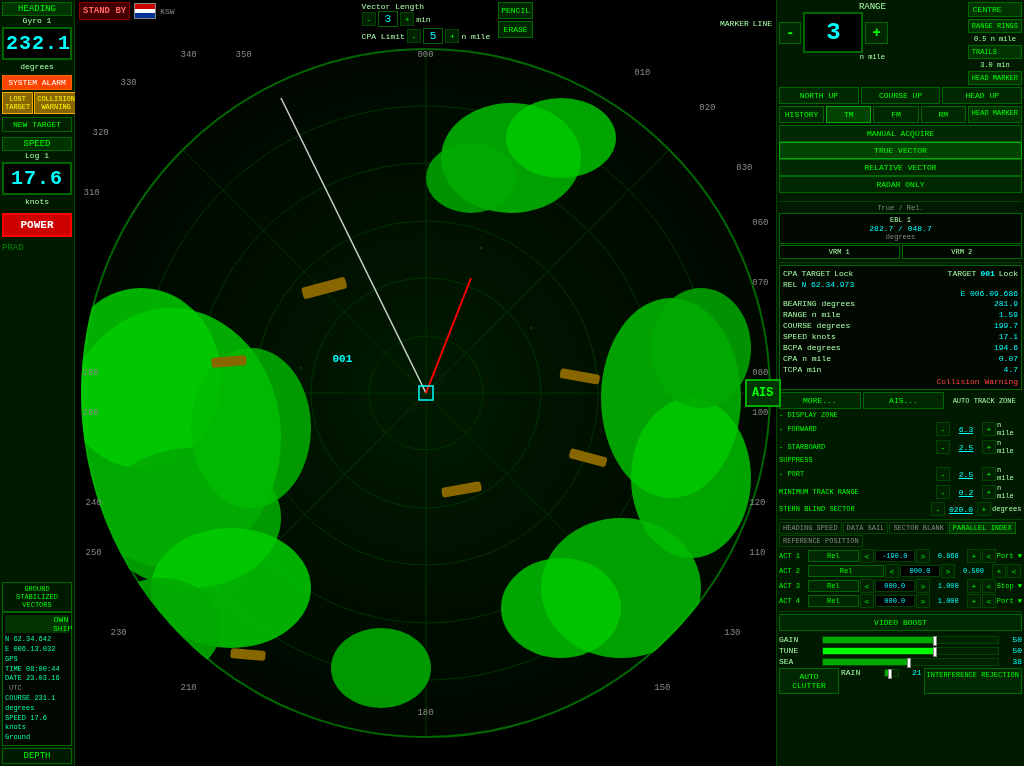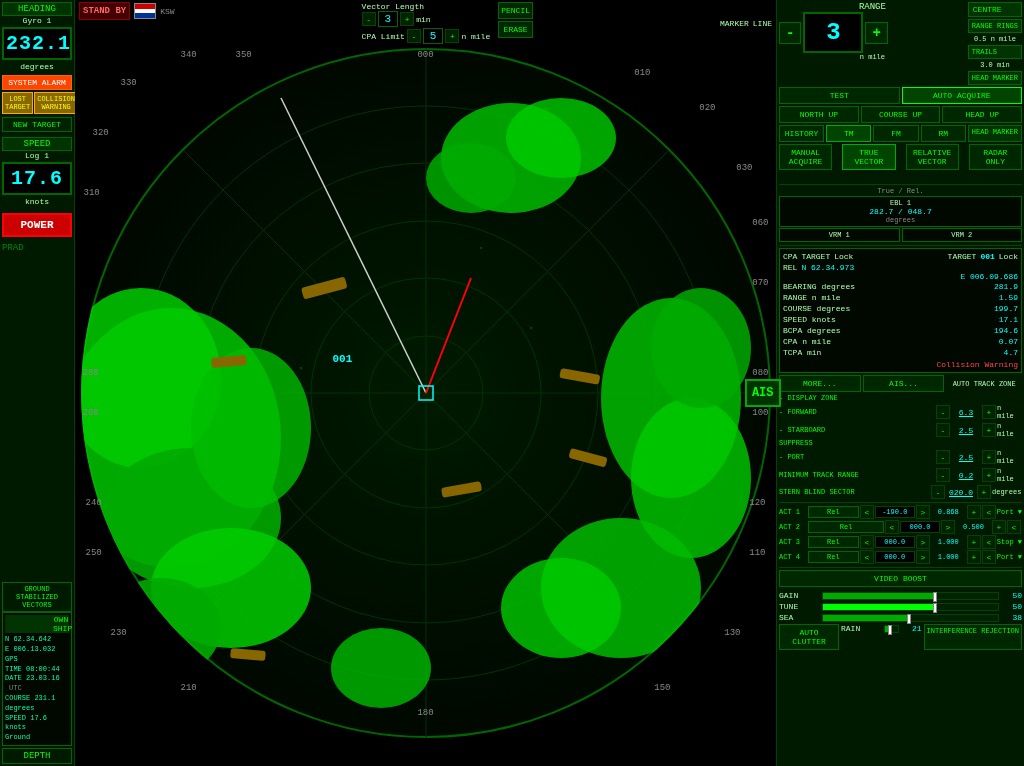--- a/index.html
+++ b/index.html
@@ -714,40 +714,36 @@
       <div style="display:flex; flex-direction:column; gap:2px;">
         <div class="centre-btn">CENTRE</div>
         <div class="range-rings-btn">RANGE RINGS</div>
         <div style="font-size:7px; color:#aaffaa; text-align:center;">0.5 n mile</div>
         <div class="trails-btn">TRAILS</div>
         <div style="font-size:7px; color:#aaffaa; text-align:center;">3.0 min</div>
         <div class="head-marker-btn">HEAD MARKER</div>
       </div>
     </div>
 
-    <div style="display:flex; gap:2px; margin-bottom:2px;">
-      <div class="panel-btn">TEST</div>
-      <div class="panel-btn highlight">AUTO ACQUIRE</div>
-    </div>
 
     <div style="display:flex; gap:2px; margin-bottom:2px;">
       <div class="panel-btn">NORTH UP</div>
       <div class="panel-btn">COURSE UP</div>
       <div class="panel-btn">HEAD UP</div>
     </div>
 
     <div style="display:flex; gap:2px; margin-bottom:2px;">
       <div class="panel-btn">HISTORY</div>
       <div class="panel-btn active">TM</div>
       <div class="panel-btn">FM</div>
       <div class="panel-btn">RM</div>
       <div class="head-marker-btn">HEAD MARKER</div>
     </div>
 
-    <div style="display:flex; gap:10px; margin-bottom:12px;">
+    <div style="display:flex; gap:0; margin-bottom:6px;flex-direction:column;">
       <div class="panel-btn">MANUAL ACQUIRE</div>
       <div class="panel-btn active">TRUE VECTOR</div>
       <div class="panel-btn">RELATIVE VECTOR</div>
       <div class="panel-btn">RADAR ONLY</div>
     </div>
 
     <div class="section-divider"></div>
 
     <div style="font-size:7px; color:#888; text-align:center; margin-bottom:1px;">True / Rel.</div>
     <div class="ebl-vrm-row">
@@ -873,20 +869,27 @@
       <div class="track-controls">
         <div class="small-ctrl-btn">-</div>
         <span class="track-value">020.0</span>
         <div class="small-ctrl-btn">+</div>
         <span style="font-size:7px; color:#aaffaa; width:30px;">degrees</span>
       </div>
     </div>
 
     <div class="section-divider"></div>
 
+    <div style="display:flex; gap:1px; margin-bottom:2px; flex-wrap:wrap;">
+      <div class="pi-tab">HEADING SPEED</div>
+      <div class="pi-tab">DATA SAIL</div>
+      <div class="pi-tab">SECTOR BLANK</div>
+      <div class="pi-tab active">PARALLEL INDEX</div>
+      <div class="pi-tab">REFERENCE POSITION</div>
+    </div>
 
 
     <div style="display:flex; align-items:center; gap:1px; margin-bottom:1px; font-size:7px;">
       <span style="color:#00ff00; width:28px;">ACT 1</span>
       <div class="panel-btn" style="padding:1px 3px; font-size:7px;">Rel</div>
       <div class="small-ctrl-btn">&lt;</div>
       <span style="color:#00ffff; width:40px; text-align:center; background:#000; border:1px solid #004400; padding:1px;">-190.0</span>
       <div class="small-ctrl-btn">&gt;</div>
       <span style="color:#00ffff; width:35px; text-align:center;">0.868</span>
       <div class="small-ctrl-btn">+</div>

